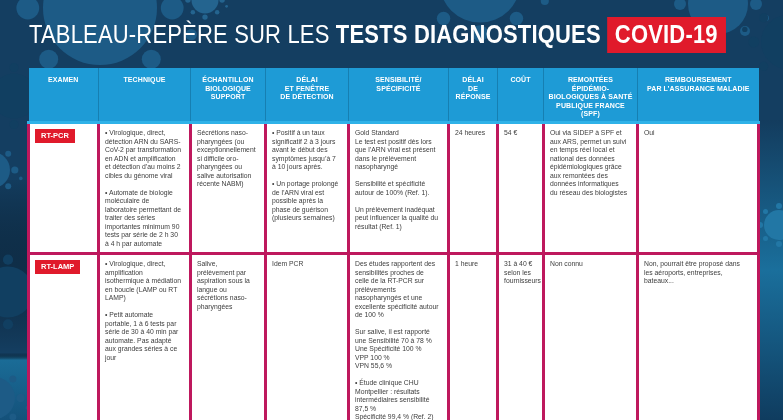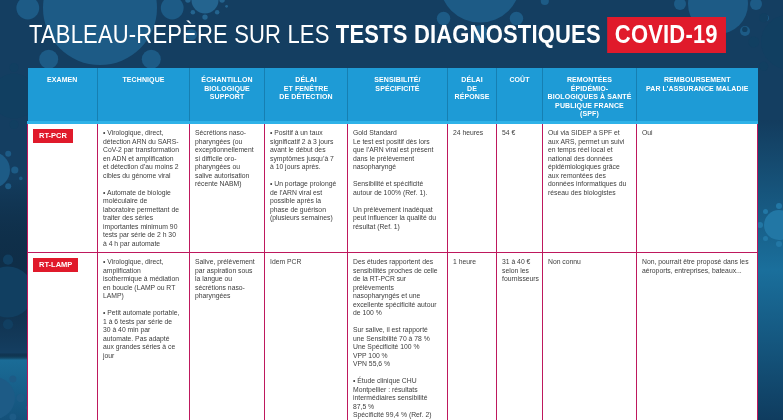--- a/index.html
+++ b/index.html
@@ -32,21 +32,21 @@
     background:#1e9bd6;color:#ffffff;
     font-size:7px;line-height:8.6px;font-weight:700;
     text-align:center;vertical-align:top;
     padding:8px 2px 0 2px;height:45px;
     border-right:1px solid rgba(10,74,112,.35);
     border-bottom:3px solid #2fb2e8;
     white-space:pre-line;letter-spacing:.1px;
   }
   th:last-child{border-right:none;}
   td{
-    background:#ffffff;border:1px solid #be185d;
+    background:#ffffff;border:3px solid #be185d;
     vertical-align:top;padding:5px 8px 4px 5px;
     font-size:6.8px;line-height:8.5px;color:#3d3d3d;
     white-space:pre-line;overflow:hidden;
   }
   tr.r1 td{height:117px;}
   tr.r2 td{height:190px;}
   .exam-badge{
     display:inline-block;background:#e01a2b;color:#fff;
     font-weight:700;font-size:7.5px;line-height:9px;
     padding:2px 6px 3px 6px;white-space:nowrap;

